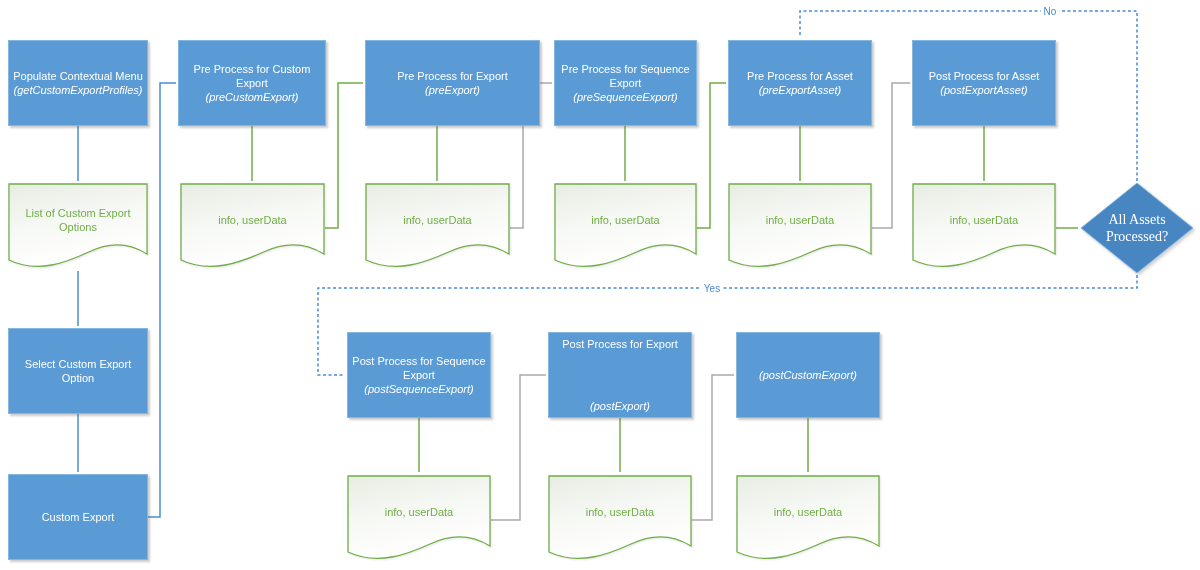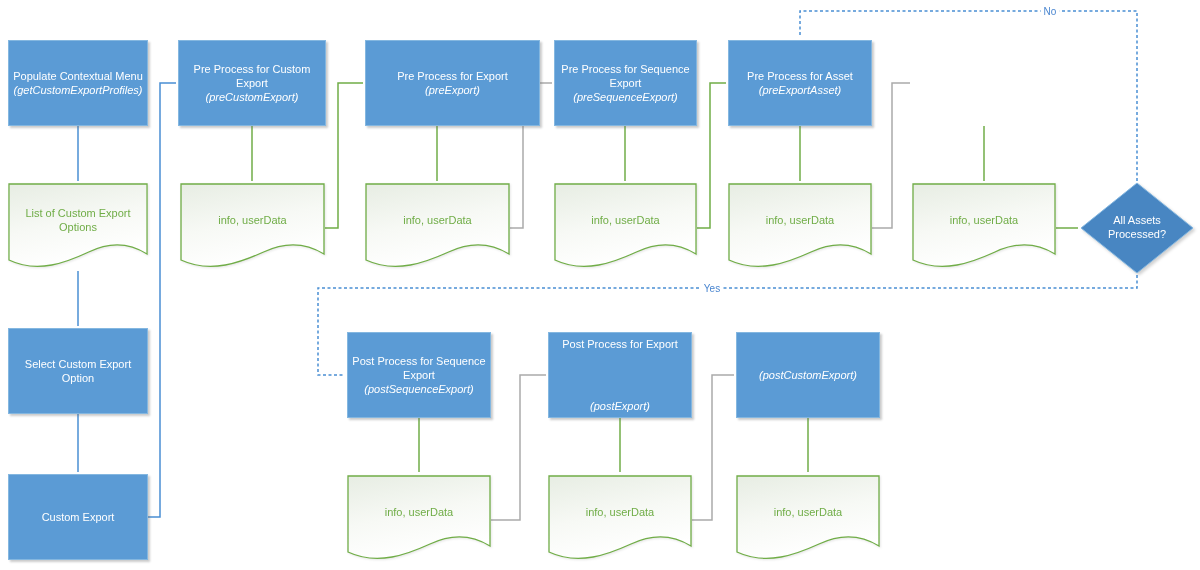--- a/index.html
+++ b/index.html
@@ -14,21 +14,21 @@
   .func { font-style:italic; }
   .doc { position:absolute; }
   .doc svg { position:absolute; left:0; top:0; width:100%; height:100%;
              filter:drop-shadow(1.5px 1.5px 1px rgba(0,0,0,0.10)); }
   .doc-label { position:absolute; left:0; right:0; top:0; bottom:18px;
                display:flex; align-items:center; justify-content:center; text-align:center;
                color:#70AD47; font-size:11px; line-height:1.3; }
   .diamond { position:absolute; left:1080px; top:182px; width:114px; height:92px; }
   .diamond svg { position:absolute; left:0; top:0; filter:drop-shadow(2px 2px 1.5px rgba(0,0,0,0.18)); }
   .diamond-label { position:absolute; inset:0; display:flex; align-items:center; justify-content:center;
-                   text-align:center; color:#fff; font-size:11px; line-height:1.25; padding:0 22px; box-sizing:border-box; }
+                   text-align:center; color:#fff; font-size:14px; line-height:1.25; padding:0 22px; box-sizing:border-box;font-family:Liberation Serif, serif; }
   .wire-label { position:absolute; transform:translate(-50%,-50%); background:#fff;
                 color:#4A86D0; font-size:10px; padding:0 3px; white-space:nowrap; }
 </style>
 </head>
 <body>
 
 <div class="canvas">
 
   <svg class="wires" width="1200" height="570">
     <defs>
@@ -91,20 +91,24 @@
     <div>Pre Process for Export</div>
     <div class="func">(preExport)</div>
   </div>
   <div class="pbox" style="left:554px; top:40px; width:143px; height:86px;">
     <div>Pre Process for Sequence Export</div>
     <div class="func">(preSequenceExport)</div>
   </div>
   <div class="pbox" style="left:728px; top:40px; width:144px; height:86px;">
     <div>Pre Process for Asset</div>
     <div class="func">(preExportAsset)</div>
+  </div>
+  <div class="pbox" style="left:912px; top:40px; width:144px; height:86px;">
+    <div>Post Process for Asset</div>
+    <div class="func">(postExportAsset)</div>
   </div>
 
   <div class="pbox" style="left:8px; top:328px; width:140px; height:86px;">
     <div>Select Custom Export Option</div>
   </div>
   <div class="pbox" style="left:347px; top:332px; width:144px; height:86px;">
     <div>Post Process for Sequence Export</div>
     <div class="func">(postSequenceExport)</div>
   </div>
 

